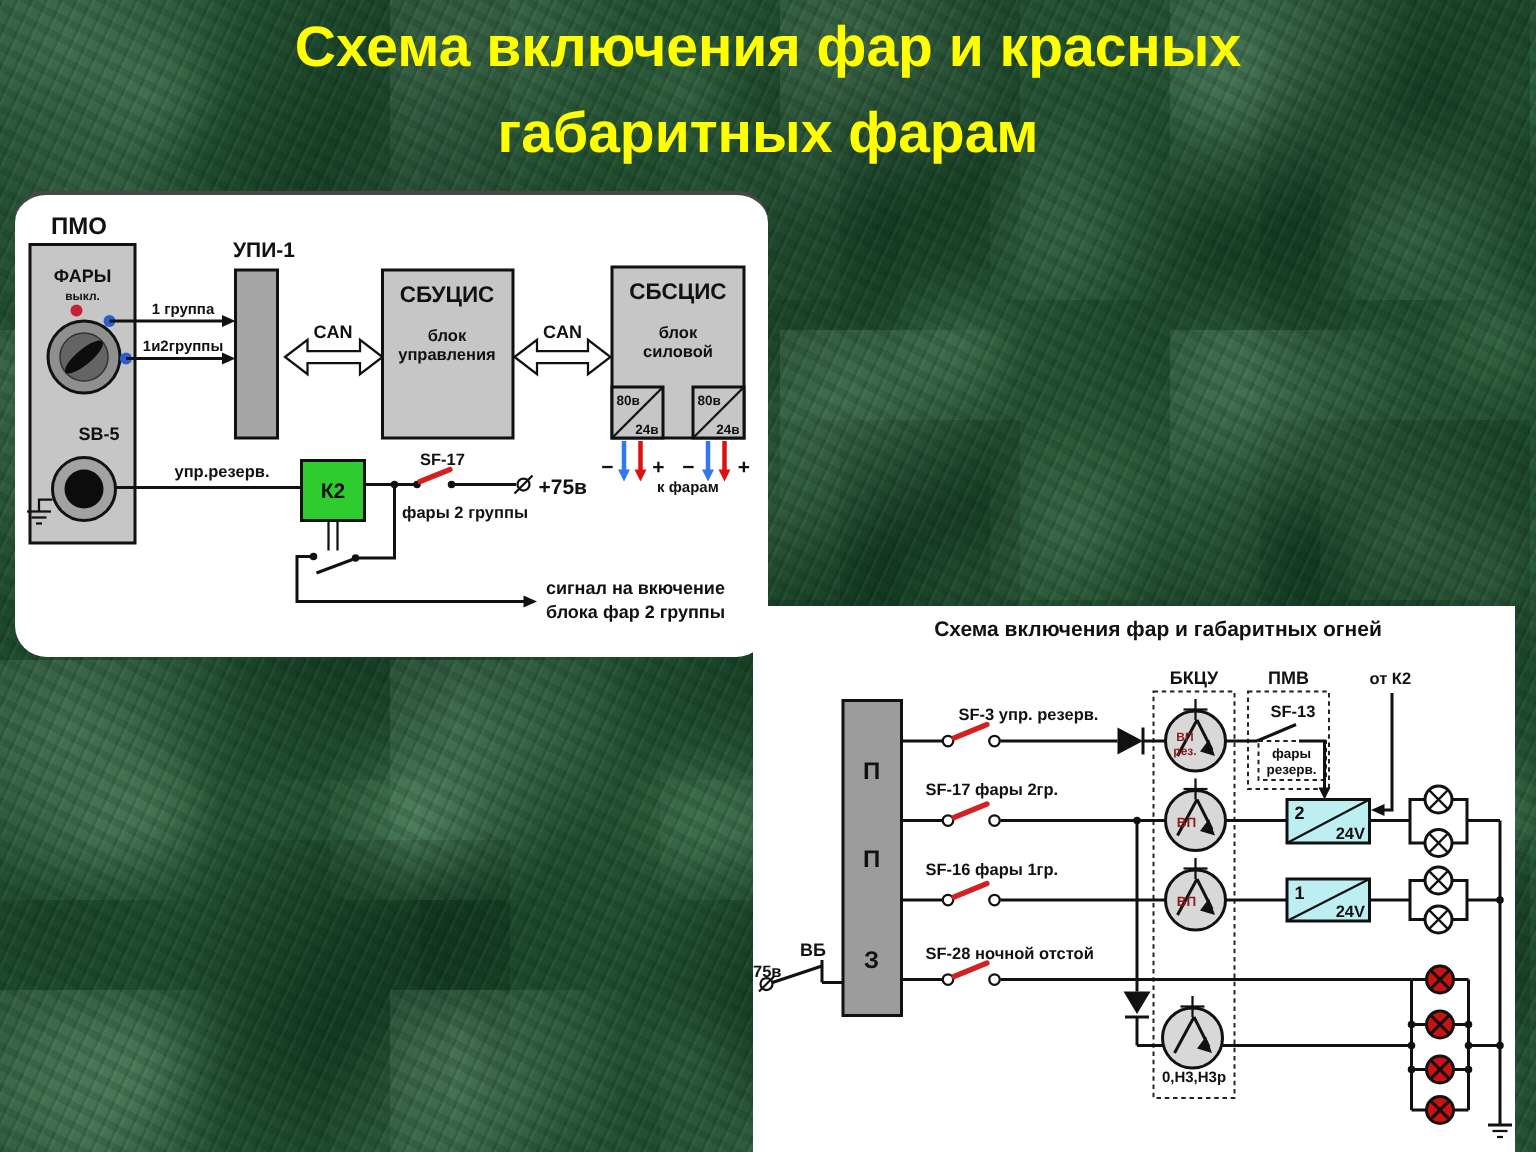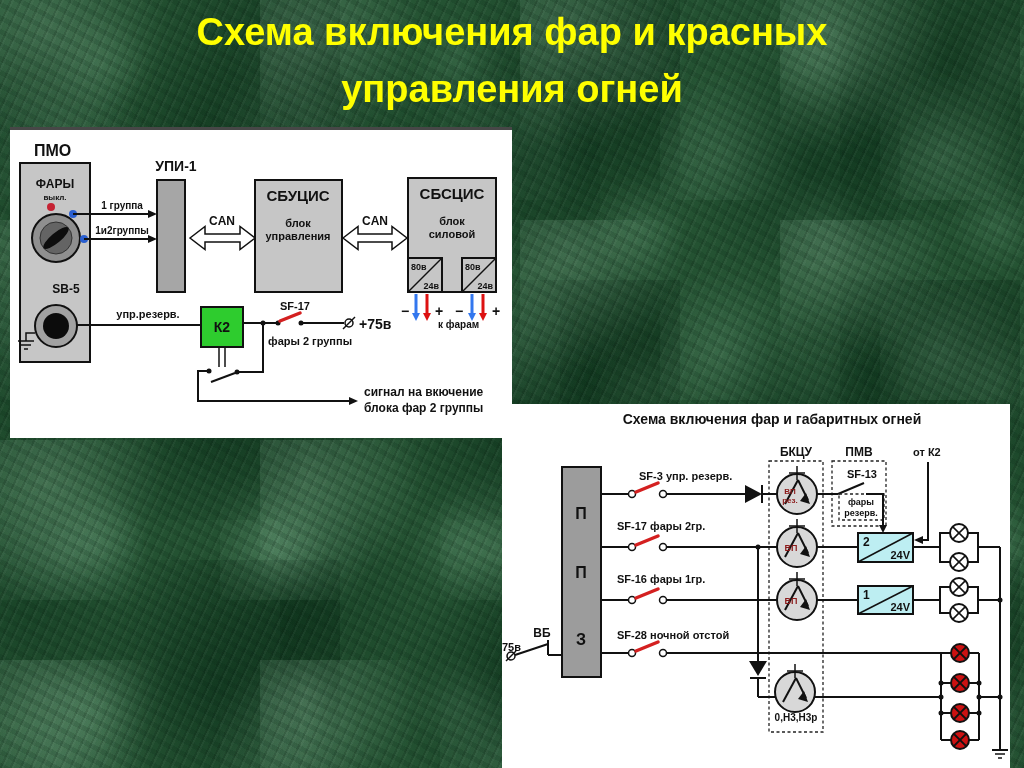--- a/index.html
+++ b/index.html
@@ -20,41 +20,41 @@
     content:"";position:absolute;inset:0;pointer-events:none;
     background-image:
       repeating-linear-gradient(115deg, rgba(0,0,0,0.10) 0 2px, rgba(255,255,255,0.035) 2px 4px, transparent 4px 9px),
       repeating-linear-gradient(28deg, rgba(6,34,18,0.14) 0 5px, transparent 5px 12px);
   }
   .title{
     position:absolute;left:0;top:4px;width:100%;text-align:center;z-index:3;
     color:#ffff00;font-weight:bold;font-size:38px;line-height:57px;
   }
   .panel{position:absolute;background:#ffffff;z-index:2;}
-  #panel1{left:10px;top:127px;width:502px;height:311px;border-top:3px solid #474747;box-sizing:border-box;}
+  #panel1{left:10px;top:127px;width:502px;height:311px;border-top:3px solid #474747;box-sizing:border-box;border-radius:21px;}
   #panel2{left:502px;top:404px;width:508px;height:432px;}
   svg{display:block;}
   svg text{font-family:"Liberation Sans","DejaVu Sans",sans-serif;font-weight:bold;fill:#111;}
   .t8{font-size:8px}.t9{font-size:9px}.t10{font-size:10px}.t11{font-size:11px}
   .t12{font-size:12px}.t14{font-size:14px}.t15{font-size:15px}.t16{font-size:16px}
   .mid{text-anchor:middle}.end{text-anchor:end}
   .rtx{fill:#8b1a1a}
   .ln{stroke:#111;stroke-width:2;fill:none}
   .ln15{stroke:#111;stroke-width:1.5;fill:none}
   .sw2{stroke:#111;stroke-width:2}
   .dash{stroke:#222;stroke-width:1.3;fill:none;stroke-dasharray:3 2.5}
   .dot{fill:#111;stroke:none}
   .blk{fill:#111;stroke:none}
 </style>
 </head>
 <body>
 
 <div class="title">
   <div>Схема включения фар и красных</div>
-  <div>управления огней</div>
+  <div>габаритных фарам</div>
 </div>
 
 <div id="panel1" class="panel">
 <svg width="502" height="308" viewBox="0 0 502 308">
 
   <g>
     <text class="t16" x="24" y="26">ПМО</text>
     <rect x="10" y="33" width="70" height="199" fill="#c6c6c6" class="sw2"></rect>
     <text class="t12 mid" x="45" y="58">ФАРЫ</text>
     <text class="t8 mid" x="45" y="70">выкл.</text>

